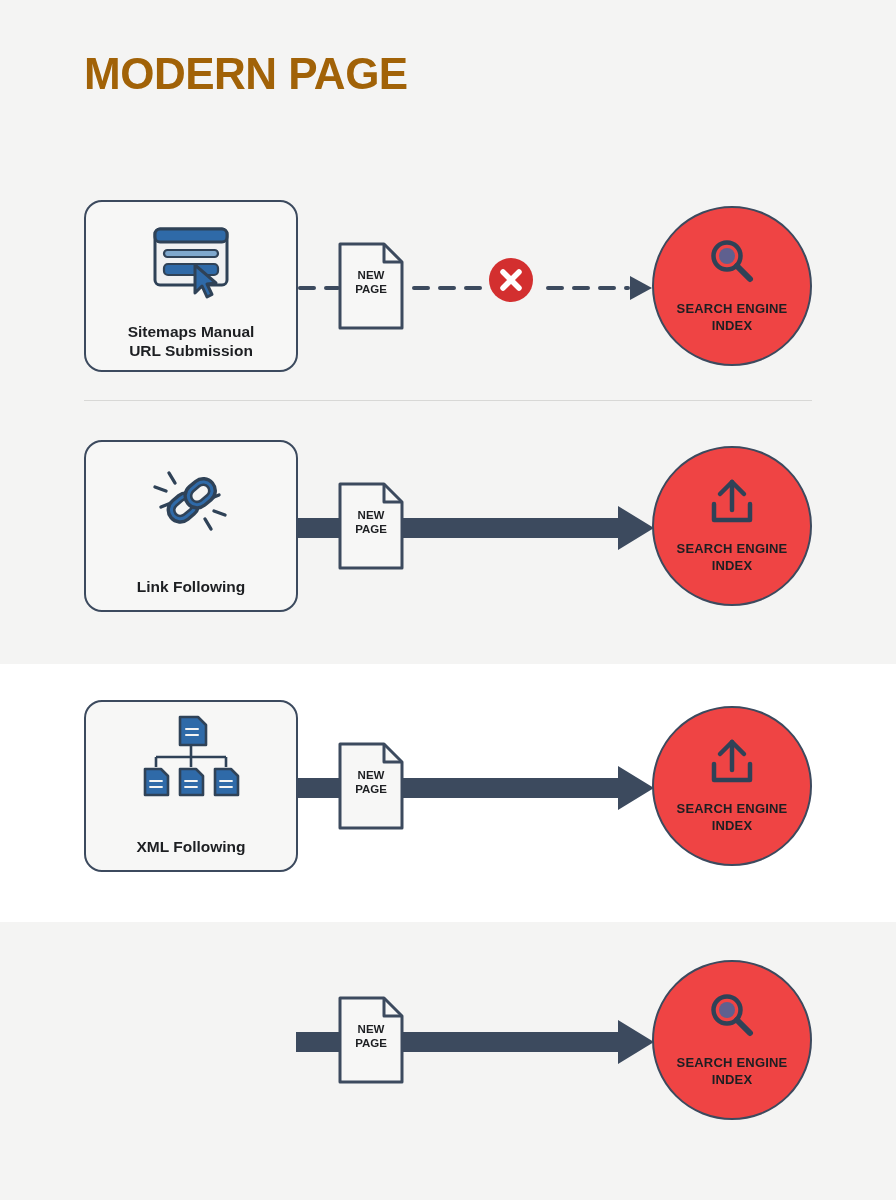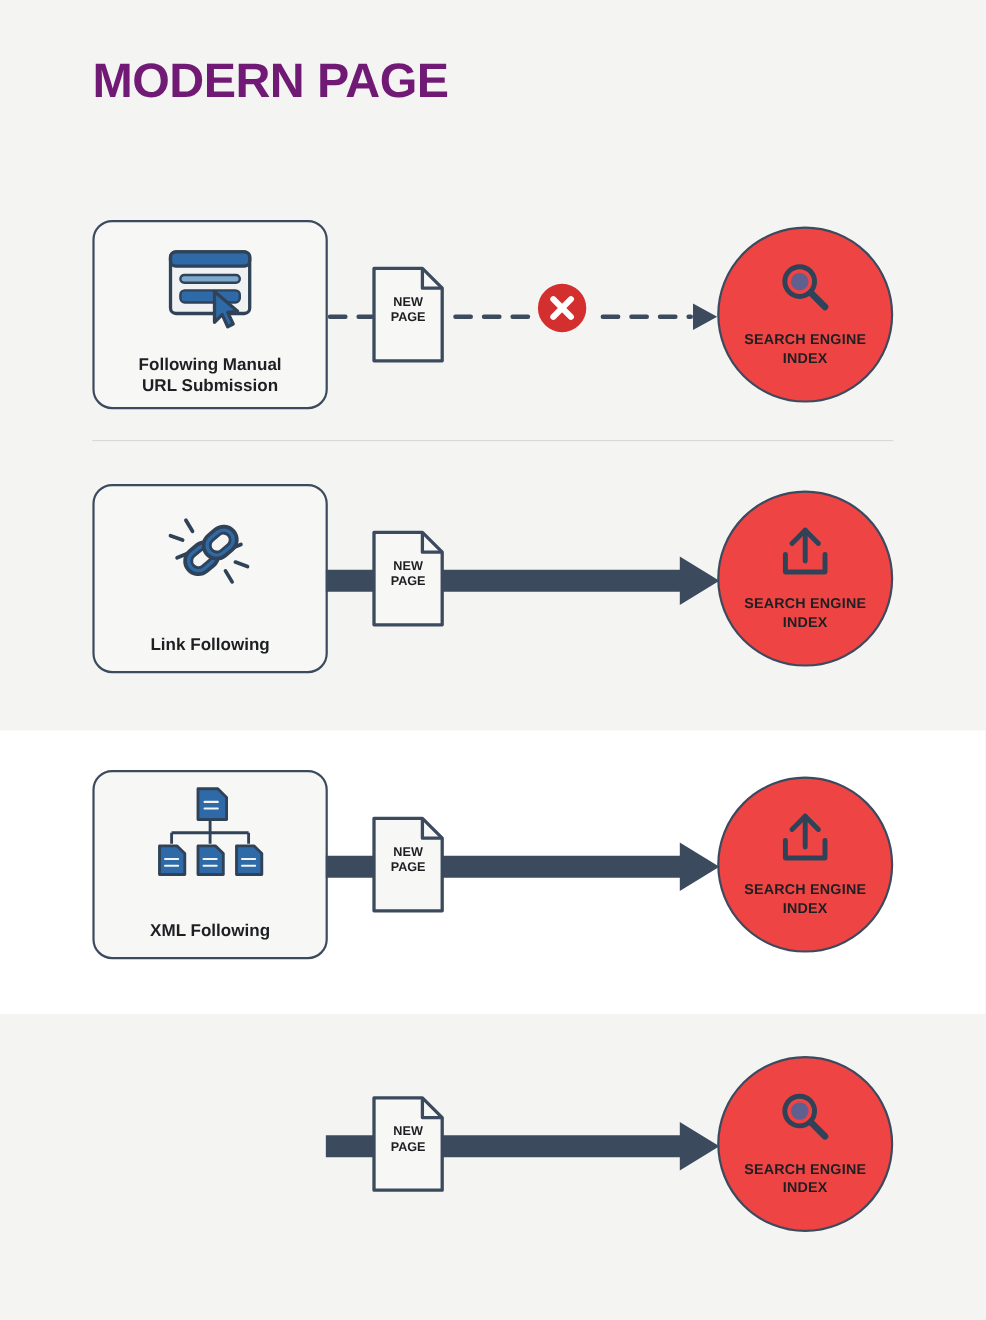--- a/index.html
+++ b/index.html
@@ -31,21 +31,21 @@
   .band-3 { top: 922px; height: 278px; background: #f4f4f3; }
 
   .title {
     position: absolute;
     left: 84px;
     top: 48px;
     font-size: 44px;
     line-height: 52px;
     font-weight: bold;
     letter-spacing: -0.5px;
-    color: #701a75;
+    color: #a16207;
     text-transform: uppercase;
   }
   .title span { display: block; }
 
   .row {
     position: absolute;
     left: 0;
     width: 896px;
     height: 220px;
   }
@@ -195,21 +195,21 @@
       <div class="card-icon">
         <svg width="96" height="80" viewBox="0 0 96 80">
           <rect x="12" y="8" width="72" height="56" rx="5" fill="#f0f1f2" stroke="#2f4257" stroke-width="3"></rect>
           <rect x="12" y="8" width="72" height="13" rx="5" fill="#2f6aa8" stroke="#2f4257" stroke-width="3"></rect>
           <rect x="21" y="29" width="54" height="7" rx="3.5" fill="#7fa8cd" stroke="#2f4257" stroke-width="2.2"></rect>
           <rect x="21" y="43" width="54" height="11" rx="4" fill="#2f6aa8" stroke="#2f4257" stroke-width="2.2"></rect>
           <path d="M52 44 L52 72 L59 65 L64 76 L69 73.5 L64 63 L73 62 Z" fill="#2f6aa8" stroke="#2f4257" stroke-width="3" stroke-linejoin="round"></path>
         </svg>
       </div>
       <div class="card-label two-line">
-        <div>Following Manual</div>
+        <div>Sitemaps Manual</div>
         <div>URL Submission</div>
       </div>
     </div>
 
     <div class="arrow-wrap">
       <svg width="360" height="48" viewBox="0 0 360 48">
         <line x1="4" y1="24" x2="42" y2="24" stroke="#3c4a5e" stroke-width="4" stroke-linecap="round" stroke-dasharray="14 12"></line>
         <line x1="118" y1="24" x2="184" y2="24" stroke="#3c4a5e" stroke-width="4" stroke-linecap="round" stroke-dasharray="14 12"></line>
         <line x1="252" y1="24" x2="332" y2="24" stroke="#3c4a5e" stroke-width="4" stroke-linecap="round" stroke-dasharray="14 12"></line>
         <path d="M334 12 L356 24 L334 36 Z" fill="#3c4a5e"></path>

